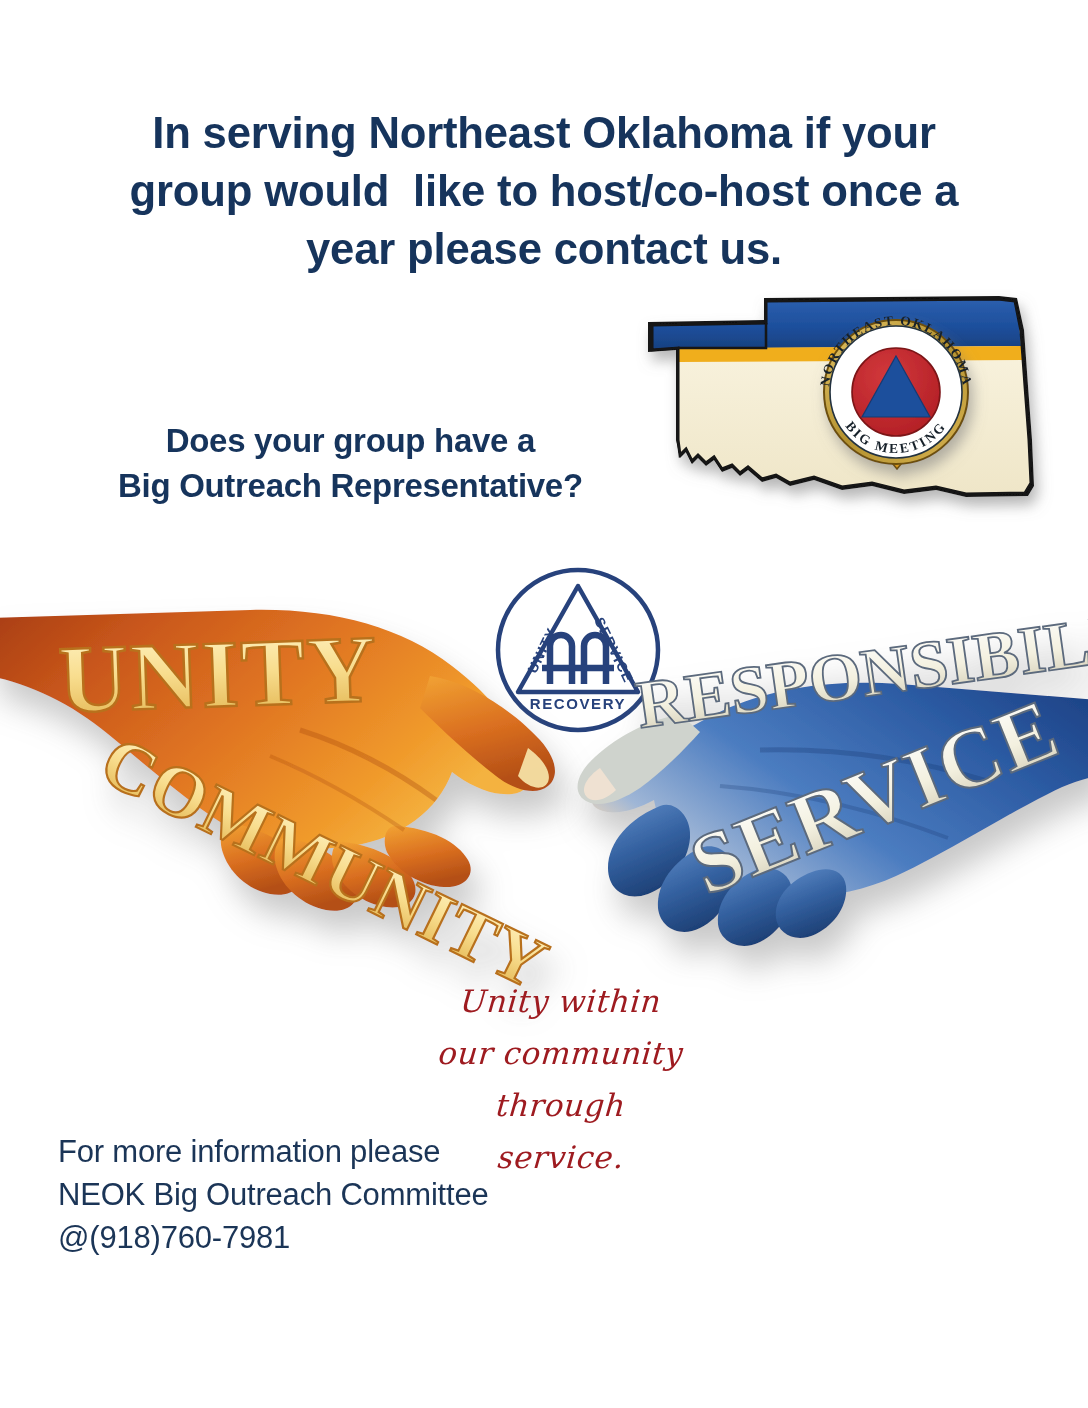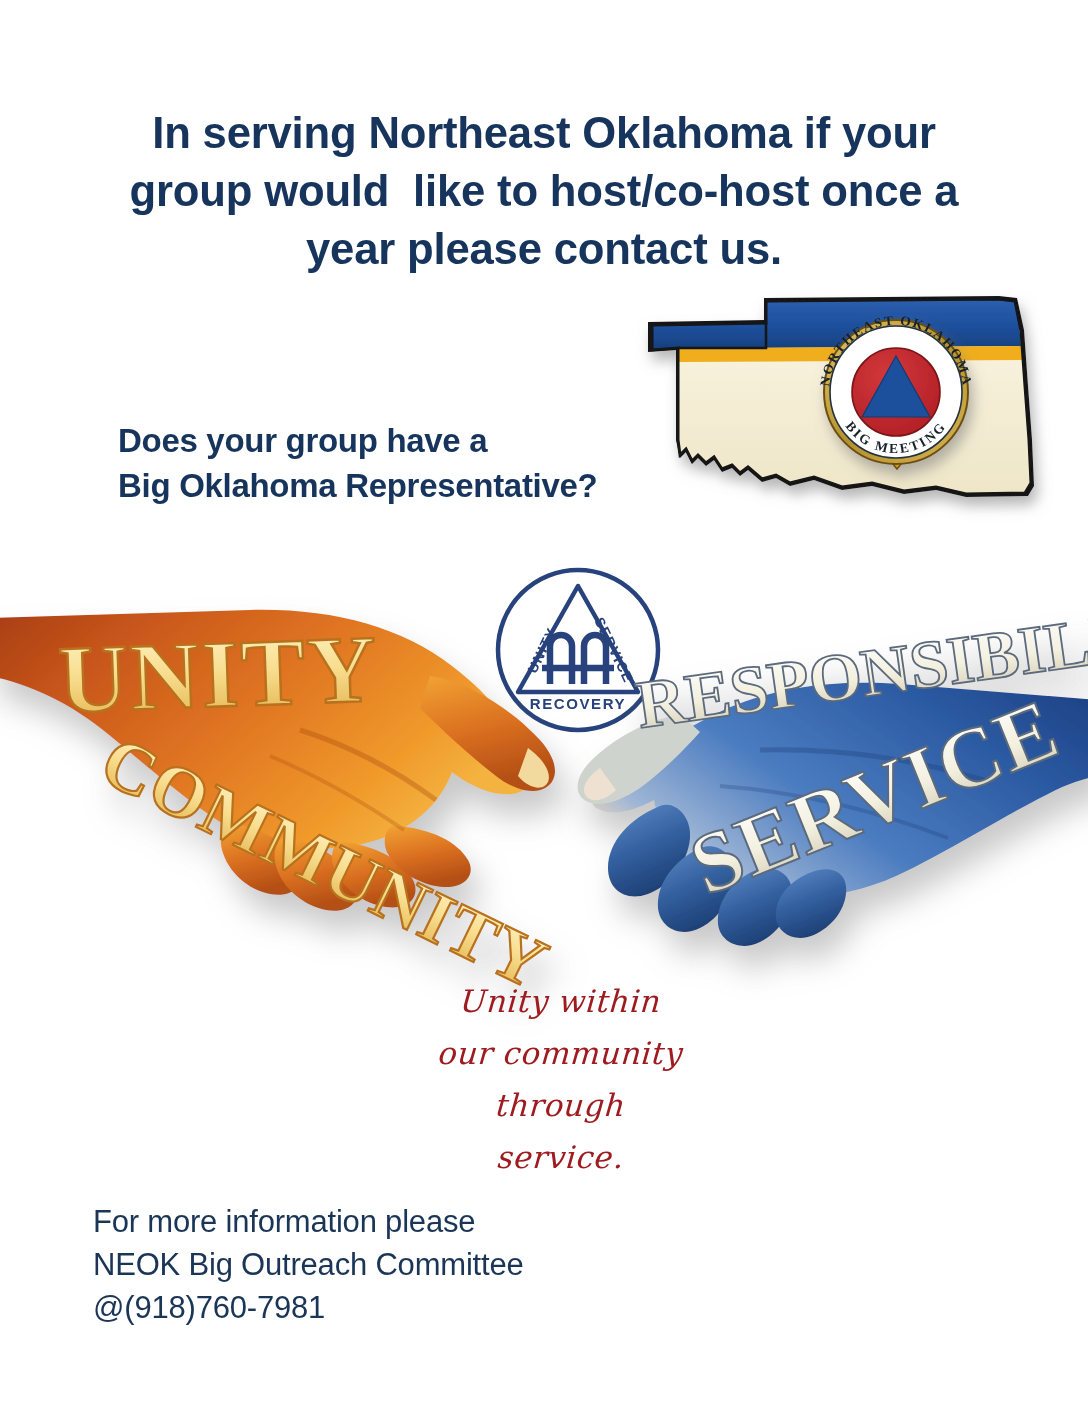--- a/index.html
+++ b/index.html
@@ -28,20 +28,21 @@
   .headline .l{display:block;white-space:pre;}
 
   
   .subhead{
     position:absolute;left:118px;top:418px;
     color:#16345c;
     font-weight:700;
     font-size:33px;
     line-height:45px;
     letter-spacing:-0.3px;
+    text-align:center;
   }
   .subhead .l{display:block;white-space:pre;}
 
   
   .ok-wrap{position:absolute;left:636px;top:290px;width:420px;height:225px;}
   .ok-wrap svg{display:block;width:100%;height:100%;overflow:visible;}
 
   
   .aa-logo{position:absolute;left:492px;top:562px;width:172px;height:176px;}
   .aa-logo svg{display:block;width:100%;height:100%;}
@@ -58,26 +59,25 @@
     font-family:"DejaVu Serif","Liberation Serif",serif;
     font-style:italic;
     font-size:31px;
     line-height:52px;
     letter-spacing:0.5px;
   }
   .script-quote .l{display:block;white-space:pre;transform:skewX(-5deg);}
 
   
   .contact{
-    position:absolute;left:58px;top:1200px;
+    position:absolute;left:58px;top:1130px;
     color:#1b3557;
     font-size:31px;
     line-height:43px;
     letter-spacing:-0.2px;
-    margin-left:35px;
   }
   .contact .l{display:block;white-space:pre;}
 </style>
 </head>
 <body>
 
 <div class="canvas">
 
   <div class="headline">
     <span class="l">In serving Northeast Oklahoma if your</span>
@@ -314,21 +314,21 @@
 
   <div class="script-quote">
     <span class="l">Unity within</span>
     <span class="l">our community</span>
     <span class="l">through</span>
     <span class="l">service.</span>
   </div>
 
   <div class="subhead">
     <span class="l">Does your group have a</span>
-    <span class="l">Big Oklahoma Representative?</span>
+    <span class="l">Big Outreach Representative?</span>
   </div>
 
   <div class="contact">
     <span class="l">For more information please</span>
     <span class="l">NEOK Big Outreach Committee</span>
     <span class="l">@(918)760-7981</span>
   </div>
 
 </div>
 

